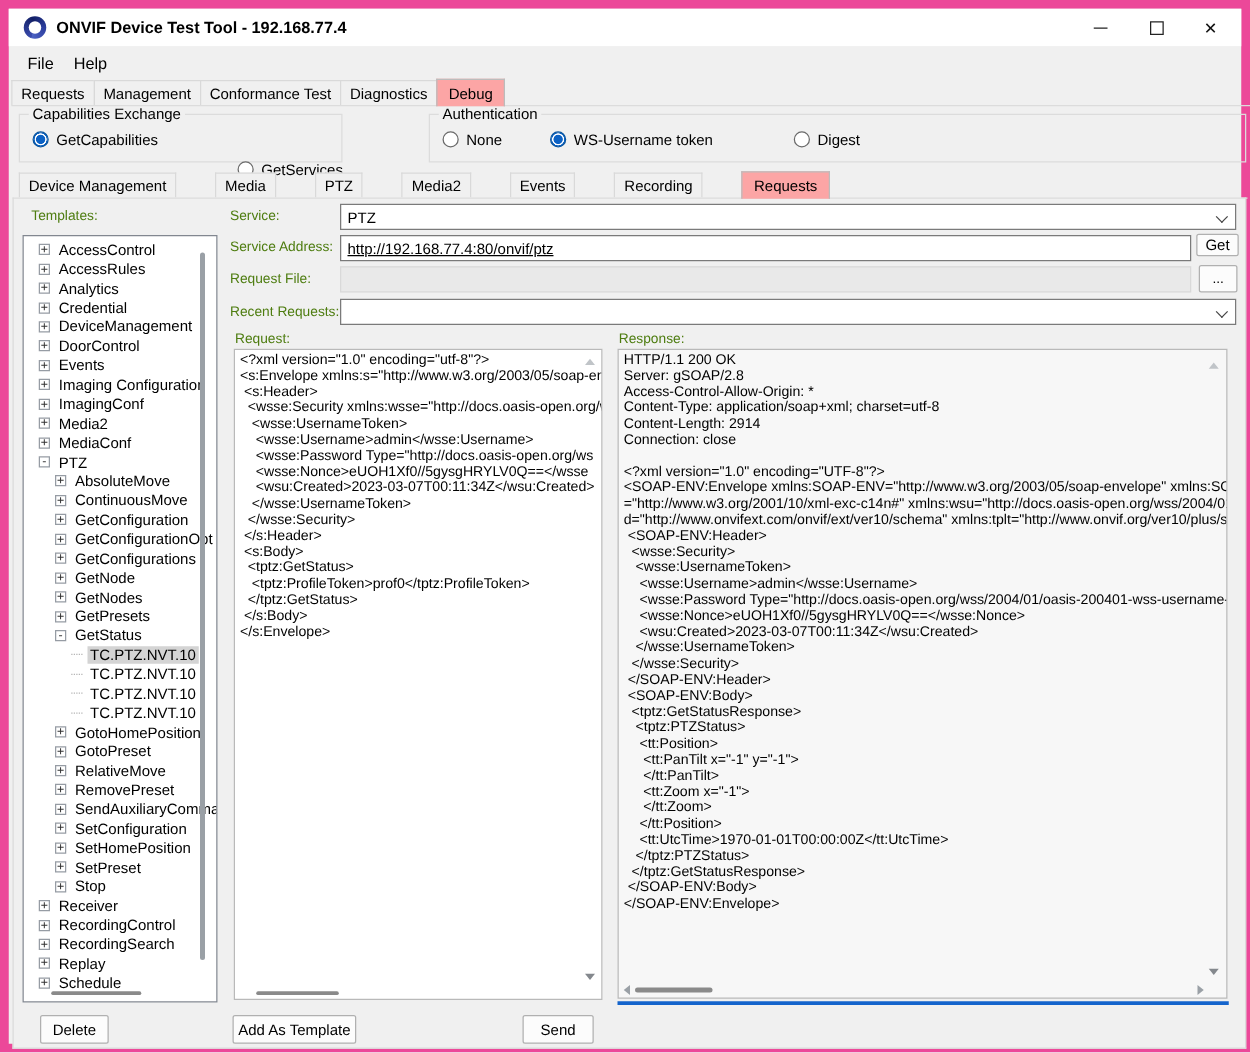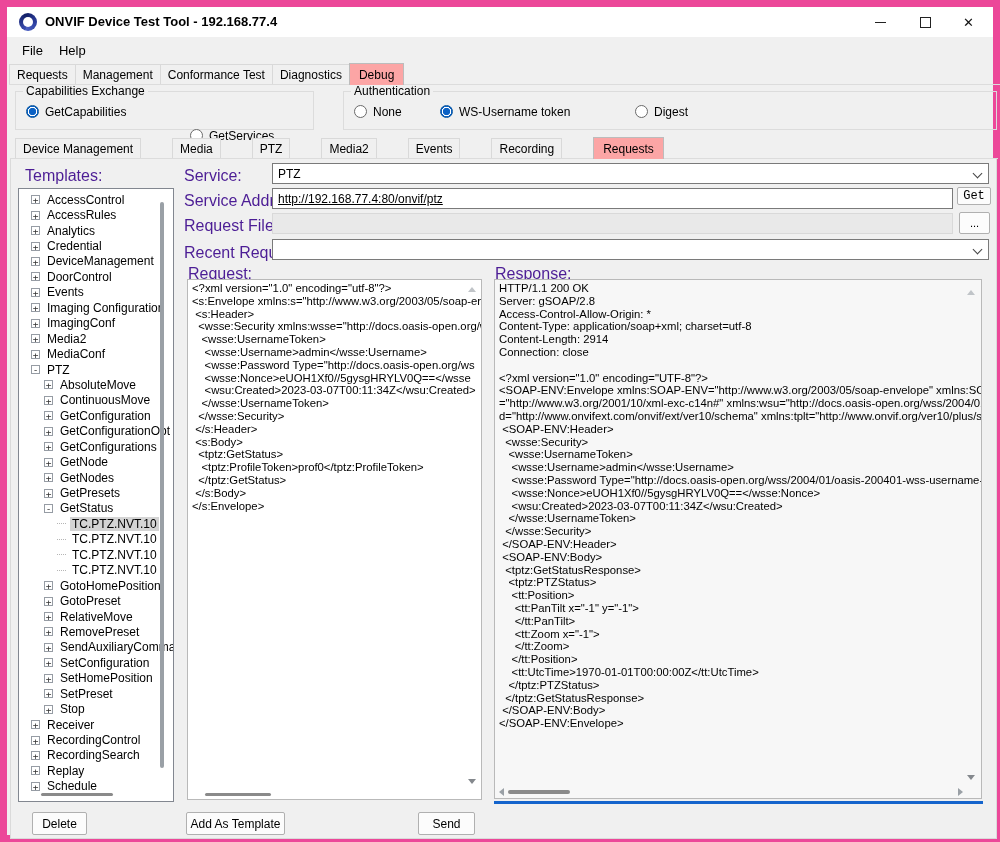--- a/index.html
+++ b/index.html
@@ -31,32 +31,32 @@
   #subtabs{top:130px;left:8px;gap:32px;}
   .tab{font-size:12px;padding:3px 7px 2px;background:#f0f0f0;border:1px solid #d9d9d9;border-bottom:none;
        margin-right:-1px;white-space:nowrap;color:#000;}
   .tab.active{background:#fca5a5;border-color:#bcbcbc;padding:4px 9px 3px;position:relative;z-index:3;margin-bottom:-1px;}
   .tabline{position:absolute;height:1px;background:#dcdcdc;z-index:1;}
   #mainline{top:77px;left:2px;width:996px;}
   #subline{top:151px;left:3px;width:988px;}
 
   
   .groupbox{position:absolute;border:1px solid #dcdcdc;box-sizing:border-box;}
-  #gb-capex{left:8px;top:84px;width:299px;height:39px;}
+  #gb-capex{left:8px;top:84px;width:259px;height:39px;}
   #gb-auth{left:336px;top:84px;width:654px;height:39px;}
   .gb-title{position:absolute;top:-8px;left:7px;background:#f0f0f0;padding:0 3px;font-size:12px;white-space:nowrap;}
   .radio-opt{position:absolute;top:12px;display:flex;align-items:center;gap:6px;font-size:12px;height:15px;white-space:nowrap;}
   .radio{width:13px;height:13px;border-radius:50%;border:1px solid #6a6a6a;background:#fff;box-sizing:border-box;flex:none;}
   .radio.sel{border:1px solid #0a569e;
              background:radial-gradient(circle,#0b61c4 0 3.4px,#fff 4px 4.6px,#0b61c4 5px);}
 
   
   .req-page{position:absolute;left:3px;top:151px;width:987px;height:681px;background:#f0f0f0;
             border:1px solid #dadada;border-top:none;box-sizing:border-box;}
-  .lbl{position:absolute;font-size:16px;color:#4c1d95;white-space:nowrap;}
+  .lbl{position:absolute;font-size:11px;color:#4d7c0f;white-space:nowrap;}
 
   
   #treebox{position:absolute;left:11px;top:181px;width:156px;height:614px;background:#fff;
            border:1px solid #828790;box-sizing:border-box;overflow:hidden;padding-top:3px;}
   .trow{display:flex;align-items:center;height:15.45px;font-size:12px;white-space:nowrap;color:#000;}
   .tmark{width:9px;height:9px;border:1px solid #969ca4;background:#fff;font-size:9.5px;line-height:7px;
          text-align:center;flex:none;margin-right:5px;font-family:"DejaVu Sans Mono",monospace;color:#333;box-sizing:border-box;}
   .dots{flex:none;width:9px;border-top:1px dotted #b5b5b5;margin-right:4px;}
   .tlabel{padding:0 2px;}
   .trow.sel .tlabel{background:#d4d4d4;}
@@ -70,21 +70,21 @@
   .textbox{padding-right:5px;text-decoration:underline;}
   .chev{position:absolute;right:7px;top:6px;width:6px;height:6px;border-right:1px solid #444;
         border-bottom:1px solid #444;transform:rotate(45deg);}
   #service-combo{left:265px;top:156px;width:717px;height:21px;}
   #svc-addr{left:265px;top:181px;width:681px;height:21px;}
   #req-file{left:265px;top:206px;width:681px;height:21px;background:#e9e9e9;border:1px solid #d9d9d9;}
   #recent-combo{left:265px;top:232px;width:717px;height:21px;font-size:11.5px;}
 
   .btn{position:absolute;background:#fcfcfc;border:1px solid #b0b0b0;border-radius:2px;font-size:12px;
        display:flex;align-items:center;justify-content:center;box-sizing:border-box;color:#000;}
-  #get-btn{left:950px;top:180px;width:34px;height:18px;font-family:Liberation Mono, monospace;}
+  #get-btn{left:950px;top:180px;width:34px;height:18px;}
   #dots-btn{left:952px;top:205px;width:31px;height:22px;font-size:11px;}
   #delete-btn{left:25px;top:805px;width:55px;height:23px;}
   #addtmpl-btn{left:179px;top:805px;width:99px;height:23px;}
   #send-btn{left:411px;top:805px;width:57px;height:23px;}
 
   
   #reqbox{position:absolute;left:180px;top:272px;width:295px;height:521px;background:#fff;
           border:1px solid #b9b9b9;box-sizing:border-box;overflow:hidden;}
   #respbox{position:absolute;left:487px;top:272px;width:488px;height:520px;background:#f7f7f7;
            border:1px solid #b9b9b9;box-sizing:border-box;overflow:hidden;}

